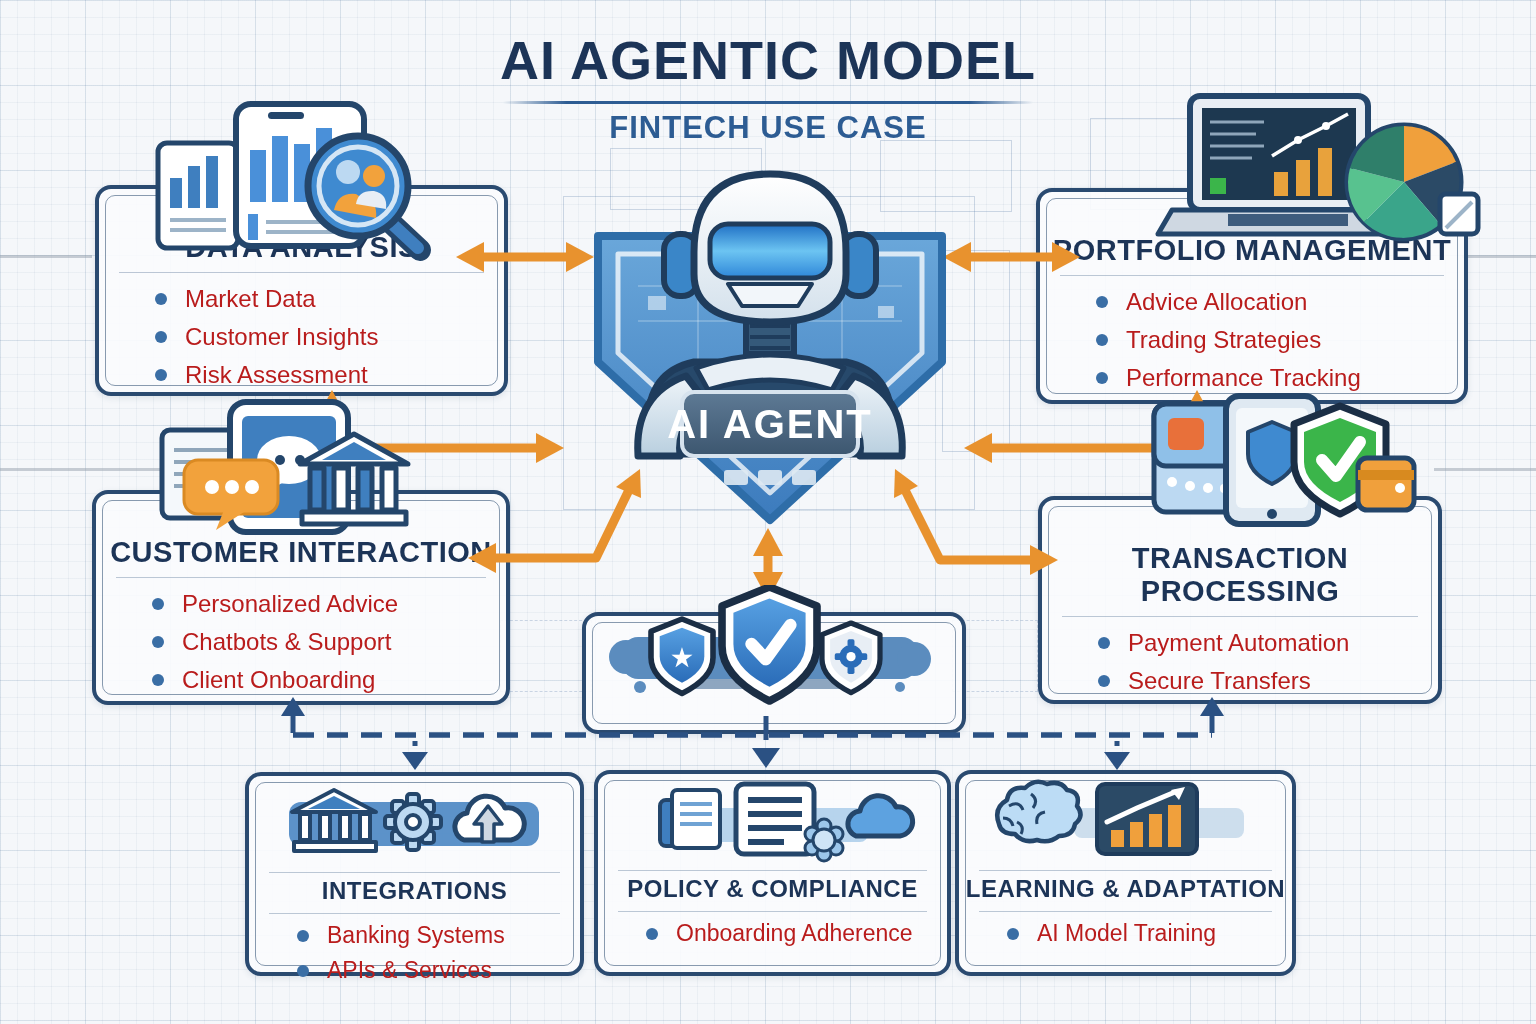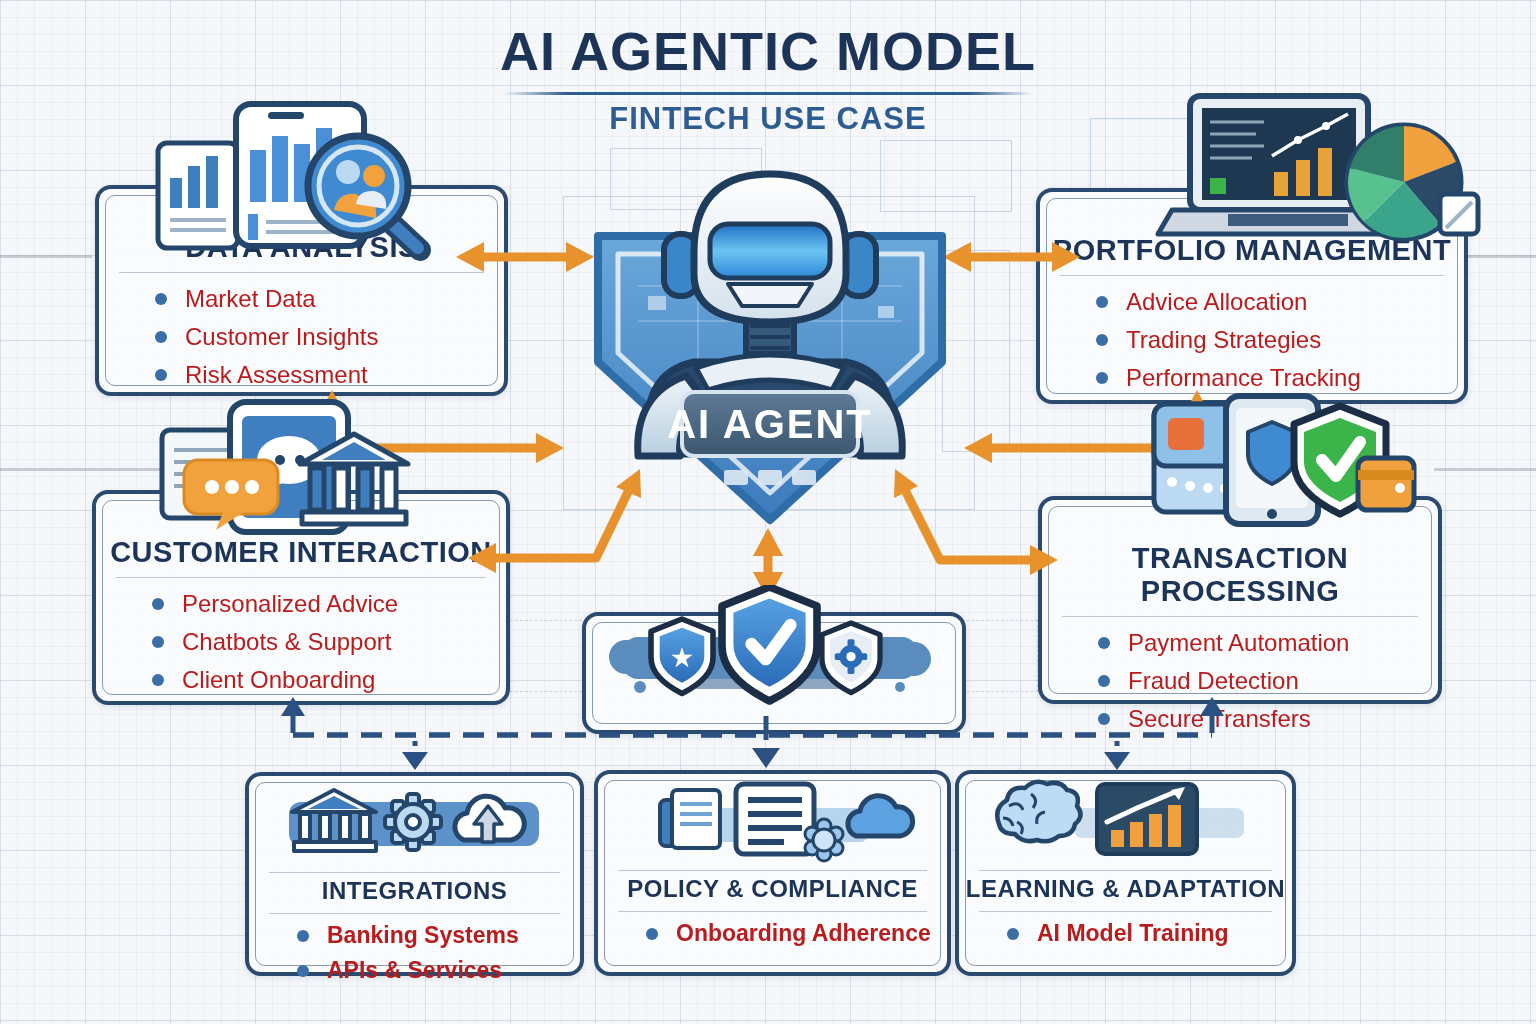--- a/index.html
+++ b/index.html
@@ -12,40 +12,40 @@
       linear-gradient(90deg, rgba(110,140,175,.16) 1.5px, transparent 1.5px),
       linear-gradient(rgba(110,140,175,.08) 1px, transparent 1px),
       linear-gradient(90deg, rgba(110,140,175,.08) 1px, transparent 1px);
     background-size:85px 85px,85px 85px,17px 17px,17px 17px;
   }
   .bp{position:absolute;border:1.5px solid rgba(90,125,170,.28);z-index:1;}
   .bp.dashed{border-style:dashed;}
   .hline{position:absolute;height:3px;background:rgba(150,160,172,.5);z-index:1;}
 
   .header{position:absolute;left:0;right:0;top:20px;text-align:center;z-index:3;}
-  .header h1{margin:0;font-size:54px;font-weight:700;letter-spacing:1px;color:#1c3457;}
+  .header h1{margin:9px;font-size:54px;font-weight:700;letter-spacing:1px;color:#1c3457;}
   .header .rule{margin:10px auto 6px auto;width:530px;height:3px;
     background:linear-gradient(90deg,transparent,#2d5c93 12%,#2d5c93 88%,transparent);}
   .header h2{margin:0;font-size:31px;font-weight:700;letter-spacing:1px;color:#2d5c93;}
 
   .panel{position:absolute;z-index:2;border:4px solid #2a4a70;border-radius:16px;
     background:rgba(250,251,253,.93);box-shadow:0 2px 6px rgba(40,70,110,.12);}
   .panel::before{content:"";position:absolute;inset:6px;border:1.5px solid rgba(42,74,112,.55);
     border-radius:10px;pointer-events:none;}
   .panel .title{text-align:center;font-size:29px;font-weight:700;color:#1c3457;letter-spacing:.5px;}
   .panel .divider{height:1px;background:rgba(110,135,165,.45);margin:8px 20px 2px 20px;}
   .panel ul{list-style:none;margin:12px 0 0 0;padding:0 0 0 56px;}
   .panel li{position:relative;font-size:24px;color:#b91c1c;margin:10px 0;padding-left:30px;}
   .panel li::before{content:"";position:absolute;left:0;top:8px;width:12px;height:12px;border-radius:50%;background:#3a6ea5;}
   .panel.top .title{padding-top:42px;}
 
   .panel.bottom .iconband{height:88px;position:relative;}
   .panel.bottom .title{font-size:24px;padding-top:2px;}
   .panel.bottom ul{padding-left:48px;margin-top:8px;}
-  .panel.bottom li{font-size:23px;margin:8px 0;font-weight:bold;}
+  .panel.bottom li{font-size:23px;margin:8px 0;}
 
   .overlay{position:absolute;left:0;top:0;z-index:4;pointer-events:none;}
   .center-art{position:absolute;left:578px;top:156px;width:384px;height:384px;z-index:5;}
   .cluster{position:absolute;z-index:6;}
   .shieldband{position:absolute;left:582px;top:585px;width:376px;height:150px;z-index:6;}
 </style>
 </head>
 <body>
 
 <div class="canvas">
@@ -96,21 +96,20 @@
       <li>Chatbots &amp; Support</li>
       <li>Client Onboarding</li>
     </ul>
   </div>
 
   <div class="panel top" style="left:1038px;top:496px;width:396px;height:200px;">
     <div class="title">TRANSACTION PROCESSING</div>
     <div class="divider"></div>
     <ul>
       <li>Payment Automation</li>
-      <li>Fraud Detection</li>
       <li>Secure Transfers</li>
     </ul>
   </div>
 
   <div class="panel" style="left:582px;top:612px;width:376px;height:114px;"></div>
 
   <div class="panel bottom" style="left:245px;top:772px;width:331px;height:196px;">
     <div class="iconband">
       <svg width="300" height="86" viewBox="0 0 300 86" style="position:absolute;left:15px;top:4px;">
         <rect x="25" y="22" width="250" height="44" rx="12" fill="#3f7fbf" opacity=".85"></rect>

